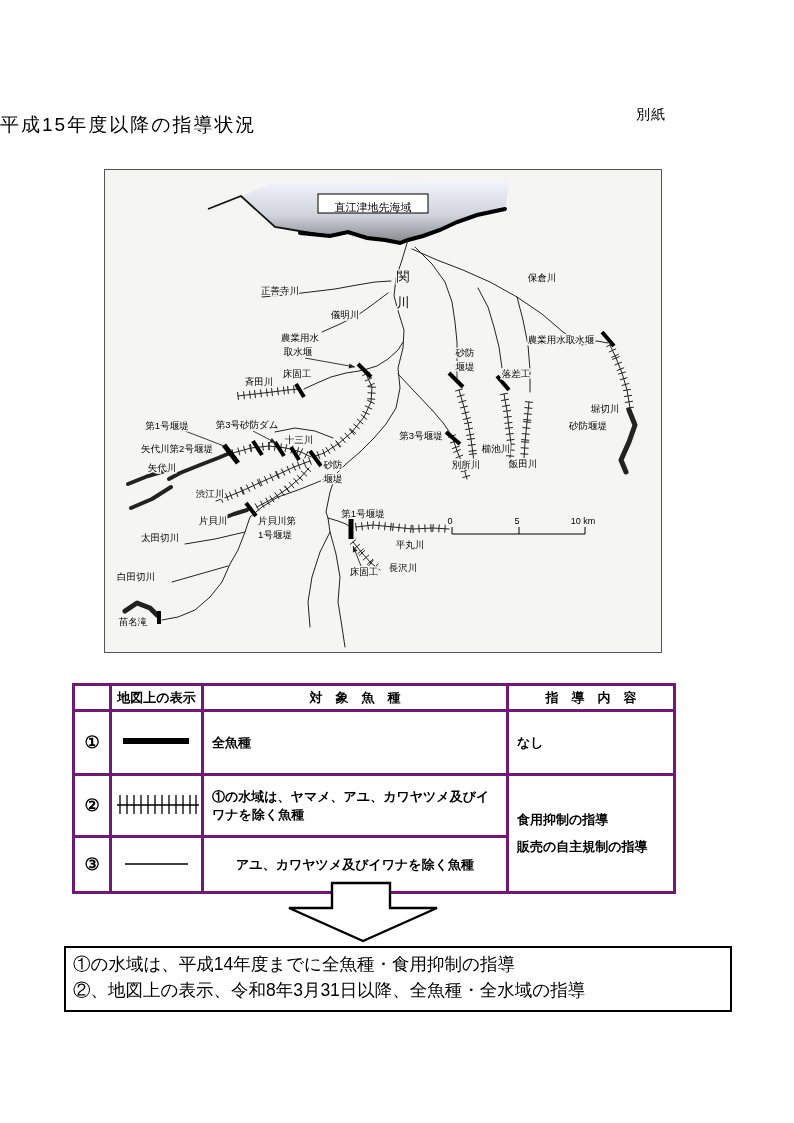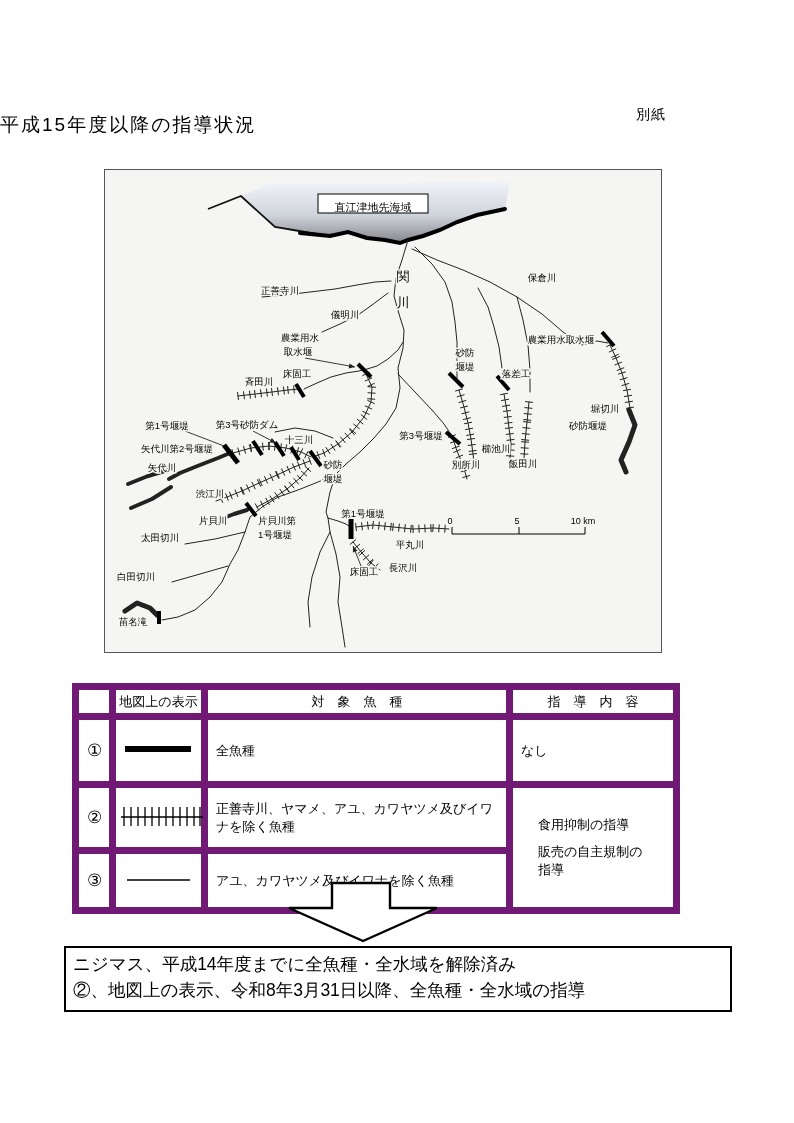--- a/index.html
+++ b/index.html
@@ -6,30 +6,30 @@
   .page{position:relative;width:794px;height:1123px;background:#ffffff;margin:0 auto;
         font-family:"Liberation Sans",sans-serif;color:#000;overflow:hidden;}
   .tag{position:absolute;left:636px;top:86px;font-size:14px;letter-spacing:1px;margin-top:20px;}
   .title{position:absolute;left:0;top:112px;width:746px;
          font-size:19px;letter-spacing:2px;}
   .map-frame{position:absolute;left:104px;top:169px;width:556px;height:482px;
              border:1px solid #555;background:#f5f5f3;}
   .map-frame svg{display:block;}
   .legend-table{position:absolute;left:72px;top:683px;border-collapse:collapse;
                 table-layout:fixed;width:601px;}
-  .legend-table td,.legend-table th{border:7px solid #701a75;padding:2px 8px;
-      font-size:13px;font-weight:normal;vertical-align:middle;text-align:left;}
+  .legend-table td,.legend-table th{border:3px solid #701a75;padding:2px 8px;
+      font-size:13px;font-weight:bold;vertical-align:middle;text-align:left;}
   .legend-table th{text-align:center;height:21px;padding:1px 2px;}
   .row-h1 td{height:57px;}
   .row-h2 td{height:55px;}
-  .row-h3 td{height:49px;}
+  .row-h3 td{height:49px;text-align:center;}
   td.num{text-align:center;font-size:17px;}
   td.sym{text-align:center;padding:2px;}
   td.guid{vertical-align:middle;}
-  .guid-line{margin:9px 17px;}
+  .guid-line{margin:9px 0;}
   .arrow-wrap{position:absolute;left:287px;top:881px;}
   .note-box{position:absolute;left:64px;top:946px;width:650px;border:2px solid #000;
             padding:3px 7px 6px 7px;font-size:17.5px;line-height:1.5;}
 </style>
 </head>
 <body>
 
 <div class="page">
 
   <div class="tag">別紙</div>
@@ -356,21 +356,21 @@
                 <line x1="41" y1="4" x2="41" y2="23"></line>
             <line x1="48" y1="4" x2="48" y2="23"></line>
                 <line x1="55" y1="4" x2="55" y2="23"></line>
             <line x1="62" y1="4" x2="62" y2="23"></line>
                 <line x1="69" y1="4" x2="69" y2="23"></line>
             <line x1="76" y1="4" x2="76" y2="23"></line>
                 <line x1="82" y1="4" x2="82" y2="23"></line>
           </g>
         </svg>
       </td>
-      <td>正善寺川、ヤマメ、アユ、カワヤツメ及びイワナを除く魚種</td>
+      <td>①の水域は、ヤマメ、アユ、カワヤツメ及びイワナを除く魚種</td>
       <td class="guid" rowspan="2">
         <div class="guid-line">食用抑制の指導</div>
         <div class="guid-line">販売の自主規制の指導</div>
       </td>
     </tr>
     <tr class="row-h3">
       <td class="num">③</td>
       <td class="sym">
         <svg width="70" height="10" viewBox="0 0 70 10">
               <line x1="3" y1="5" x2="66" y2="5" stroke="#000" stroke-width="1.3"></line>
@@ -381,17 +381,17 @@
   </tbody>
     </table>
 
   <div class="arrow-wrap">
     <svg width="152" height="63" viewBox="0 0 152 63">
       <polygon points="45,2 103,2 103,27 150,27 76,60 2,27 45,27" fill="#ffffff" stroke="#000" stroke-width="2.4"></polygon>
     </svg>
   </div>
 
   <div class="note-box">
-    <div>ニジマス、平成14年度までに全魚種・全水域を解除済み</div>
+    <div>①の水域は、平成14年度までに全魚種・食用抑制の指導</div>
     <div>②、地図上の表示、令和8年3月31日以降、全魚種・全水域の指導</div>
   </div>
 
 </div>
 
 </body></html>

